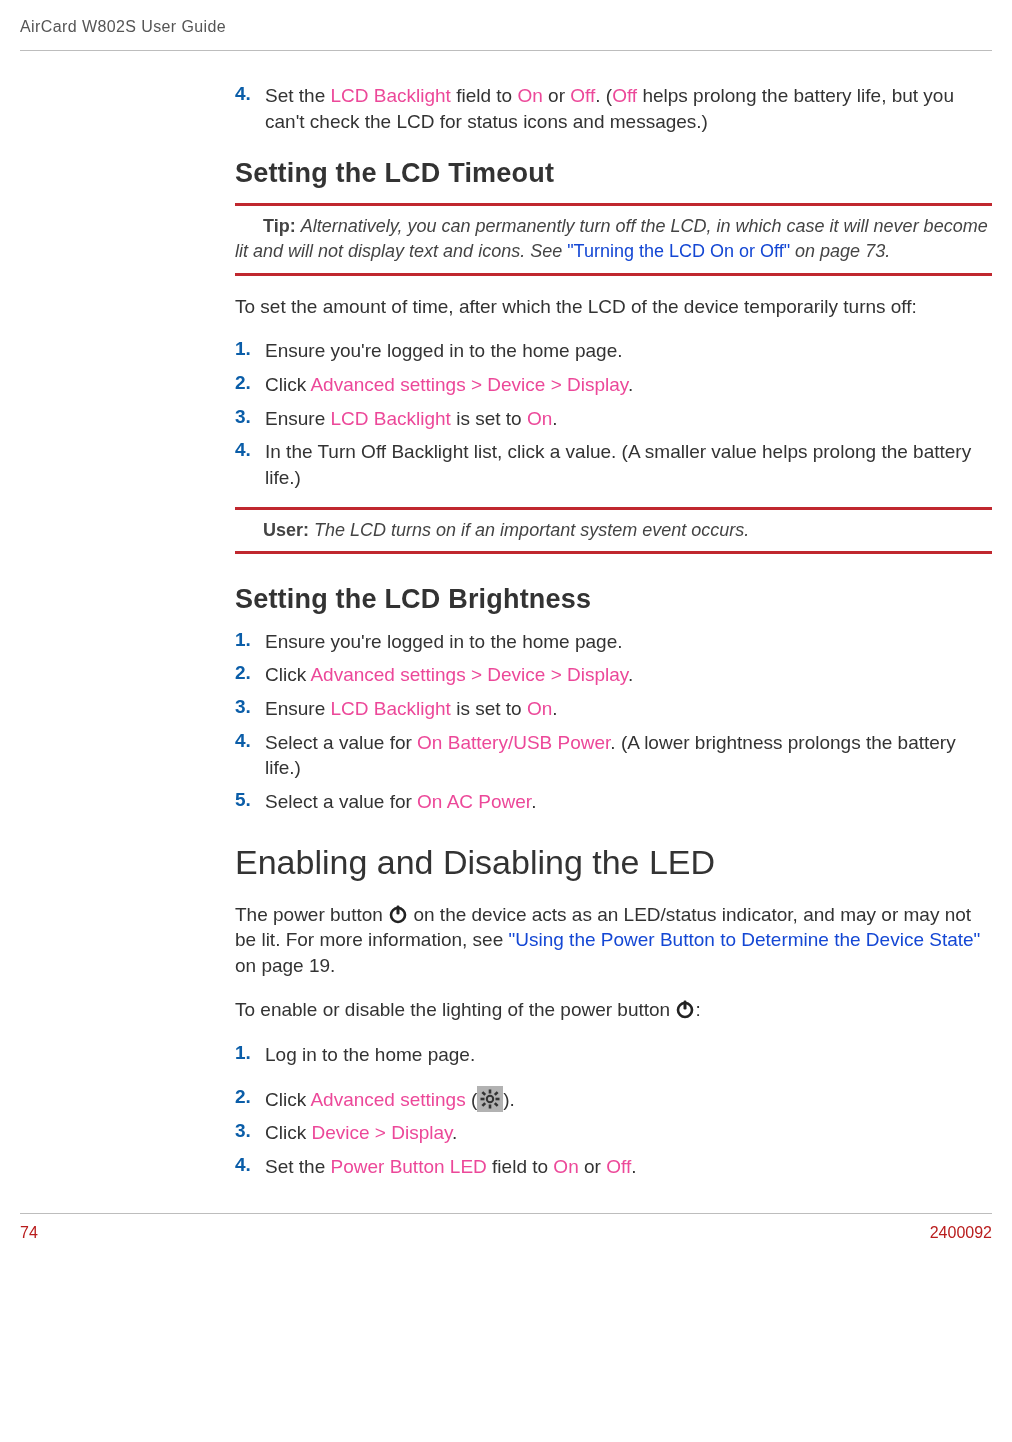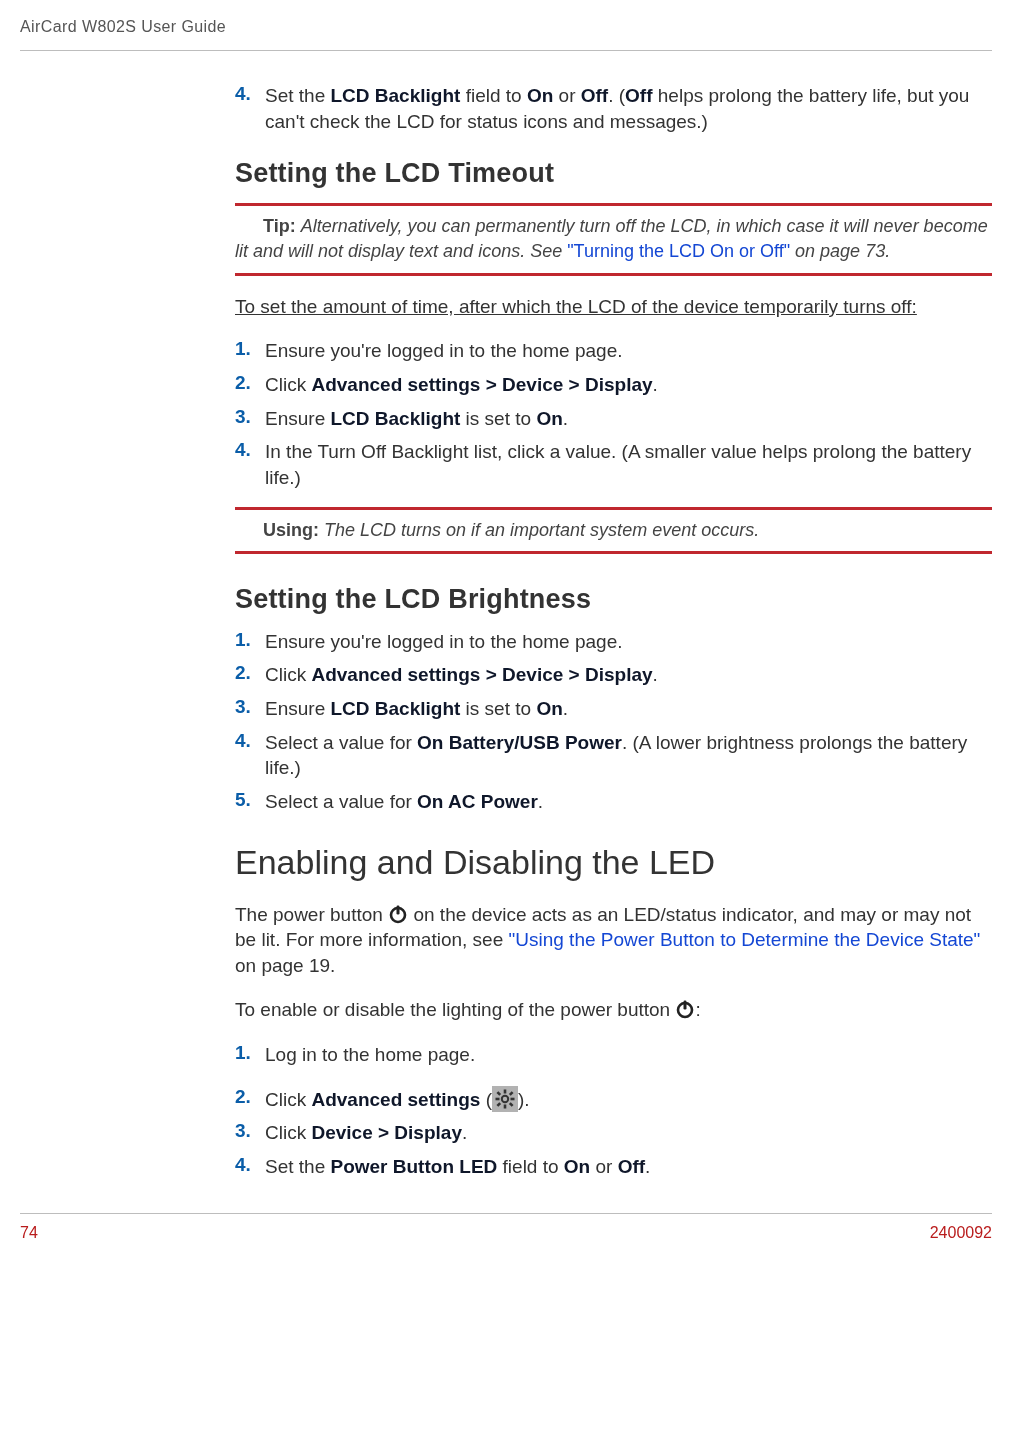--- a/index.html
+++ b/index.html
@@ -50,22 +50,22 @@
     font-size: 19px;
     width: 30px;
     flex-shrink: 0;
   }
   .li-text {
     font-size: 19px;
     line-height: 1.35;
     color: #333;
   }
   .bold {
-    font-weight: bold;
-    color: #0f172a;
+    font-weight: normal;
+    color: #ec4899;
   }
   h2.section {
     font-size: 27px;
     font-weight: bold;
     color: #333;
     margin: 24px 0 14px 0;
     letter-spacing: 0.2px;
   }
   h1.big {
     font-size: 34px;
@@ -147,21 +147,21 @@
     </ol>
 
     <h2 class="section">Setting the LCD Timeout</h2>
 
     <hr class="rule-red">
     <div class="callout">
       <span class="lead">Tip: </span><span>Alternatively, you can permanently turn off the LCD, in which case it will never become lit and will not display text and icons. See </span><span class="link-xref">"Turning the LCD On or Off"</span><span> on page 73.</span>
     </div>
     <hr class="rule-red">
 
-    <p class="body-text" style="margin-top:18px;text-decoration:underline;">To set the amount of time, after which the LCD of the device temporarily turns off:</p>
+    <p class="body-text" style="margin-top:18px;">To set the amount of time, after which the LCD of the device temporarily turns off:</p>
 
     <ol class="list">
       <li>
         <span class="num">1.</span>
         <span class="li-text">Ensure you're logged in to the home page.</span>
       </li>
       <li>
         <span class="num">2.</span>
         <span class="li-text">
           <span>Click </span><span class="bold">Advanced settings &gt; Device &gt; Display</span><span>.</span>
@@ -174,21 +174,21 @@
         </span>
       </li>
       <li>
         <span class="num">4.</span>
         <span class="li-text">In the Turn Off Backlight list, click a value. (A smaller value helps prolong the battery life.)</span>
       </li>
     </ol>
 
     <hr class="rule-red" style="margin-top:16px;">
     <div class="callout">
-      <span class="lead">Using: </span><span>The LCD turns on if an important system event occurs.</span>
+      <span class="lead">User: </span><span>The LCD turns on if an important system event occurs.</span>
     </div>
     <hr class="rule-red">
 
     <h2 class="section" style="margin-top:30px;">Setting the LCD Brightness</h2>
 
     <ol class="list">
       <li>
         <span class="num">1.</span>
         <span class="li-text">Ensure you're logged in to the home page.</span>
       </li>

